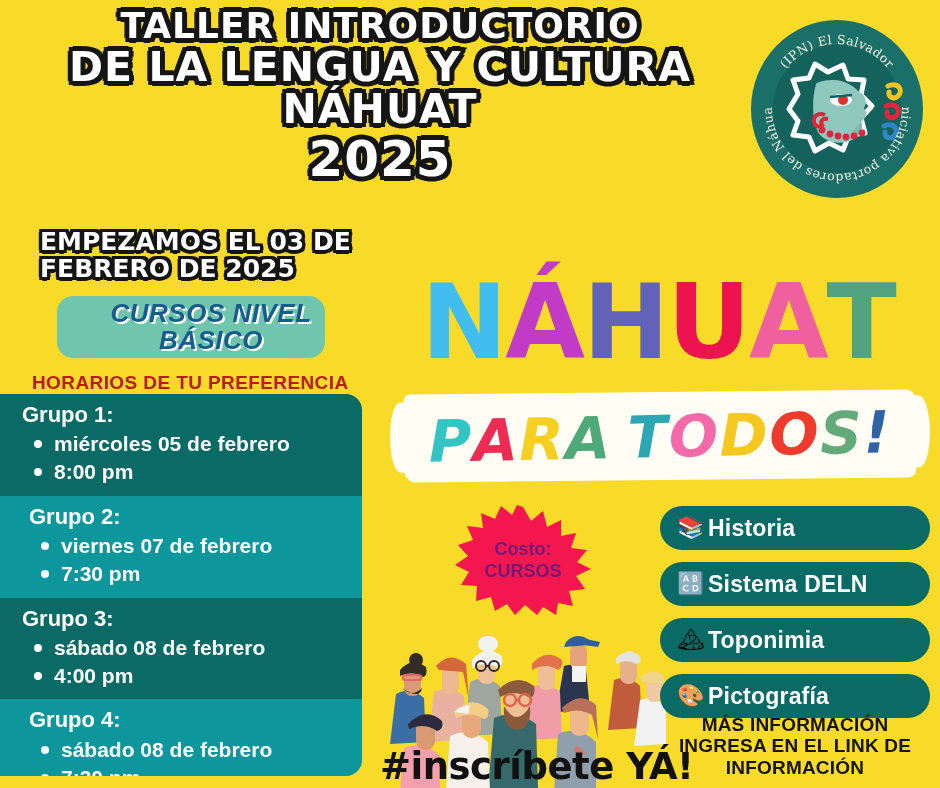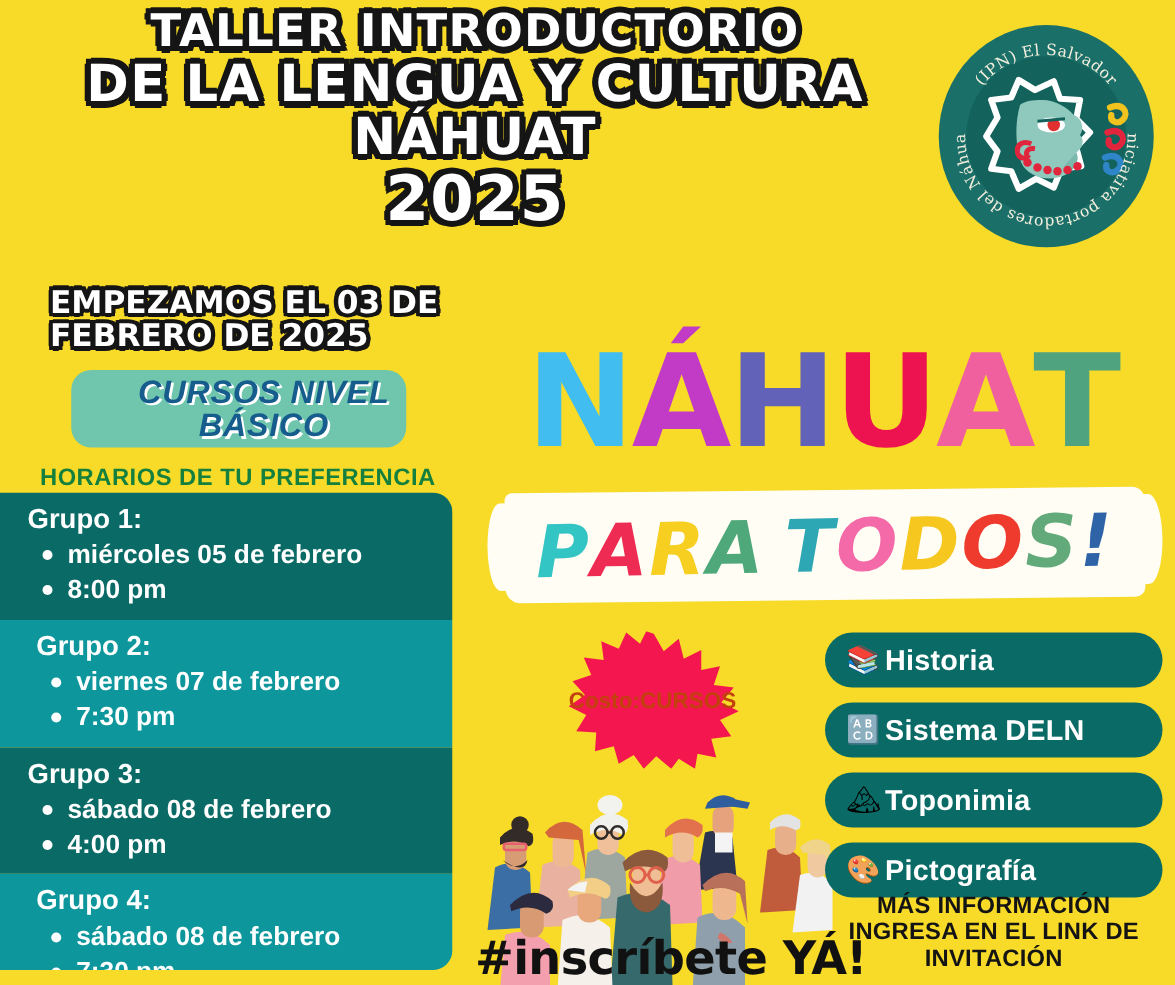--- a/index.html
+++ b/index.html
@@ -78,21 +78,21 @@
     color:#165C8C; text-align:center;
     letter-spacing:0.5px;
     text-shadow:2px 2px 0 #ffffff;
   }
 
   .horarios{
     position:absolute; left:32px; top:372px;
     font-family:"Liberation Sans", sans-serif;
     font-weight:bold; font-size:19px;
     letter-spacing:0.4px;
-    color:#15803d;
+    color:#b91c1c;
   }
 
   
   .groups{
     position:absolute; left:0; top:394px;
     width:362px; height:382px;
     border-radius:0 16px 16px 0;
     overflow:hidden;
   }
   .grp{
@@ -166,24 +166,24 @@
   .paratodos .sp{ width:16px; display:inline-block; }
 
   
   .burst{
     position:absolute; left:455px; top:505px;
     width:136px; height:110px;
   }
   .burst svg{ display:block; }
   .burst-label{
     position:absolute; left:0; top:0; width:136px; height:110px;
-    display:flex; flex-direction:row;
-    align-items:center; justify-content:flex-start;
-    font-family:"Liberation Sans", sans-serif;
-    font-weight:bold; font-size:18px; color:#c2410c;
+    display:flex; flex-direction:column;
+    align-items:center; justify-content:center;
+    font-family:"Liberation Sans", sans-serif;
+    font-weight:bold; font-size:18px; color:#701a75;
     line-height:1.25;
     text-align:center;
   }
 
   
   .pills{
     position:absolute; left:660px; top:506px; width:270px;
   }
   .pill{
     height:44px; margin-bottom:12px;
@@ -474,16 +474,16 @@
       </div>
       <div class="pill">
         <span class="ico">🎨</span>
         <span class="lbl">Pictografía</span>
       </div>
     </div>
 
   <div class="moreinfo">
     <div>MÁS INFORMACIÓN</div>
     <div>INGRESA EN EL LINK DE</div>
-    <div>INVITACIÓN</div>
+    <div>INFORMACIÓN</div>
   </div>
 
 </div>
 
 </body></html>

